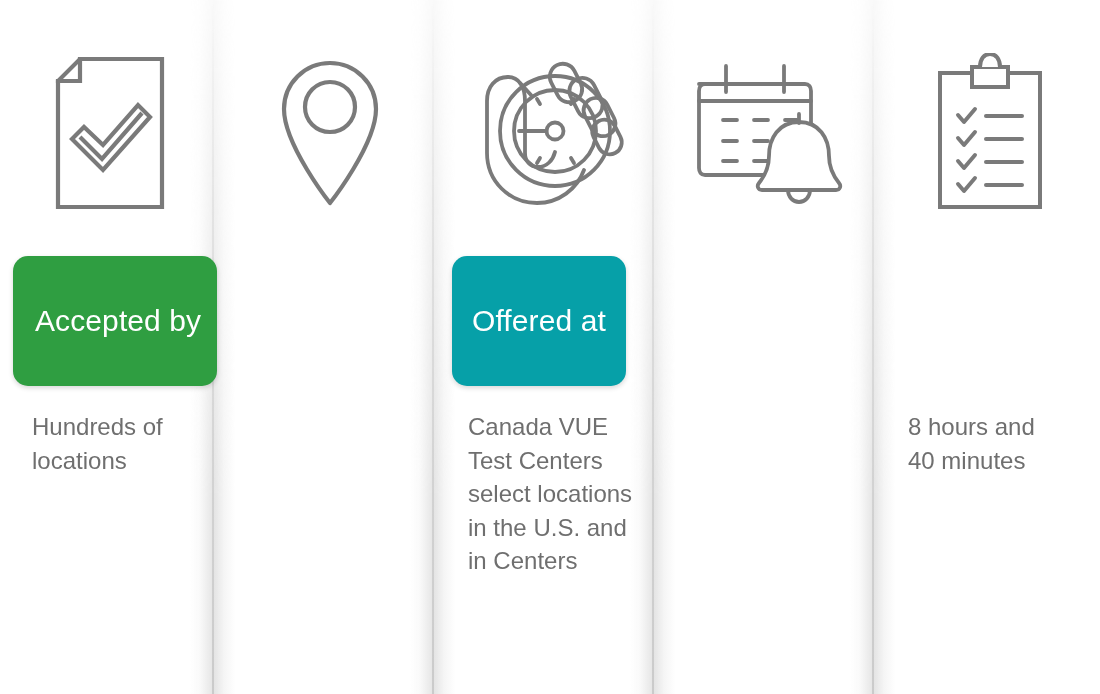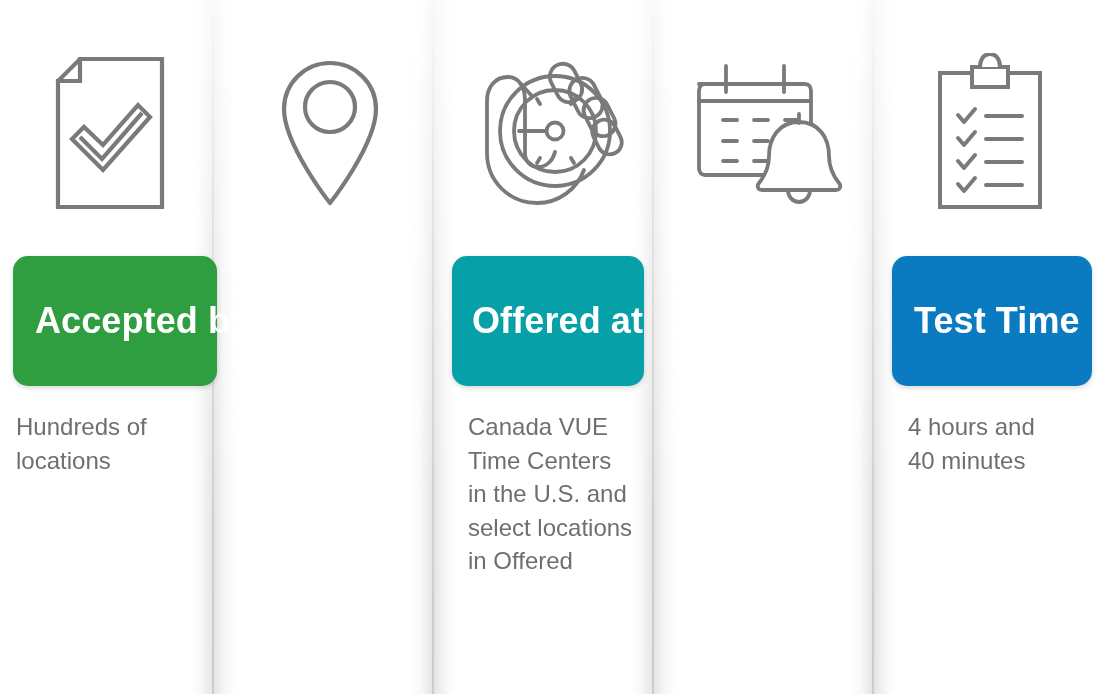--- a/index.html
+++ b/index.html
@@ -79,23 +79,23 @@
     height: 130px;
     border-radius: 15px;
     display: flex;
     align-items: center;
     box-sizing: border-box;
     padding-left: 22px;
     box-shadow: 0 2px 5px rgba(0,0,0,0.16);
   }
   .banner-label {
     color: #ffffff;
-    font-size: 36px;
+    font-size: 30px;
     line-height: 34px;
-    font-weight: 700;
+    font-weight: 400;
     letter-spacing: 0.1px;
     white-space: nowrap;
   }
 
   .body-text {
     position: absolute;
     top: 410px;
     font-size: 24px;
     line-height: 33.5px;
     color: #6f6f6f;
@@ -135,44 +135,44 @@
           <path d="M30 6 H112 V154 H8 V28 Z"></path>
           <path d="M30 6 V28 H8"></path>
           <path d="M30 84 L52 106 L92 60" stroke-width="4.2" stroke-linecap="butt" stroke-linejoin="miter" fill="none" transform="translate(0,0)"></path>
           <path d="M22 86 L53 117 L100 64 L88 52 L53 92 L34 74 Z" fill="none" stroke-width="4.2"></path>
         </svg>
       </span>
     </div>
     <div class="banner" style="left:13px; width:204px; background:#2f9e41;">
       <span class="banner-label">Accepted by</span>
     </div>
-    <div class="body-text" style="left:16px;">
+    <div class="body-text" style="left:32px;">
       <span class="line">Hundreds of</span>
       <span class="line">locations</span>
     </div>
   </div>
 
   <div class="column" style="left:220px;">
     <div class="icon-wrap">
       <span>
         <svg width="104" height="148" viewBox="0 0 104 148" fill="none" stroke="#7a7a7a" stroke-width="4.2" stroke-linecap="round" stroke-linejoin="round">
           <path d="M52 144 C52 144 98 86 98 50 C98 24.6 77.4 4 52 4 C26.6 4 6 24.6 6 50 C6 86 52 144 52 144 Z"></path>
           <circle cx="52" cy="48" r="25"></circle>
         </svg>
       </span>
     </div>
-    <div class="banner" style="left:232px; width:192px; background:#06a0a8;padding-left:20px;">
+    <div class="banner" style="left:232px; width:174px; background:#06a0a8;padding-left:20px;">
       <span class="banner-label">Offered at</span>
     </div>
     <div class="body-text" style="left:248px;">
       <span class="line">Canada VUE</span>
-      <span class="line">Time Centers</span>
+      <span class="line">Test Centers</span>
+      <span class="line">select locations</span>
       <span class="line">in the U.S. and</span>
-      <span class="line">select locations</span>
-      <span class="line">in Offered</span>
+      <span class="line">in Centers</span>
     </div>
   </div>
 
   <div class="column" style="left:440px;">
     <div class="icon-wrap">
       <span>
         <svg width="150" height="155" viewBox="0 0 150 155" fill="none" stroke="#7a7a7a" stroke-width="3.8" stroke-linecap="round" stroke-linejoin="round">
 
           <path d="M33 22 C20 22 12 32 12 46 L12 98 C12 126 34 148 62 148 C84 148 102 134 109 115"></path>
           <path d="M33 22 C44 22 50 32 50 46 L50 98 C50 106 55 112 63 112 C72 112 78 105 80 97"></path>
@@ -192,25 +192,22 @@
           <path d="M99 44 L96 49"></path>
           <path d="M99 108 L96 103"></path>
 
           <rect x="78" y="8" width="26" height="40" rx="13" transform="rotate(-27 91 28)"></rect>
           <rect x="98" y="22" width="26" height="42" rx="13" transform="rotate(-27 111 43)"></rect>
           <rect x="112" y="42" width="25" height="40" rx="12.5" transform="rotate(-27 124.5 62)"></rect>
           <rect x="120" y="64" width="24" height="36" rx="12" transform="rotate(-27 132 82)"></rect>
         </svg>
       </span>
     </div>
-    <div class="banner" style="left:452px; width:200px; background:#0b7bc1;">
-      <span class="banner-label">Test Time</span>
-    </div>
     <div class="body-text" style="left:468px;">
-      <span class="line">4 hours and</span>
+      <span class="line">8 hours and</span>
       <span class="line">40 minutes</span>
     </div>
   </div>
 
   <div class="column" style="left:660px;">
     <div class="icon-wrap">
       <span>
         <svg width="155" height="150" viewBox="0 0 155 150" fill="none" stroke="#7a7a7a" stroke-width="3.8" stroke-linecap="round" stroke-linejoin="round">
 
           <path d="M6 26 H112 C116 26 118 29 118 33 L118 110 C118 114 116 117 112 117 L12 117 C8 117 6 114 6 110 L6 33 C6 29 8 26 12 26 Z"></path>

